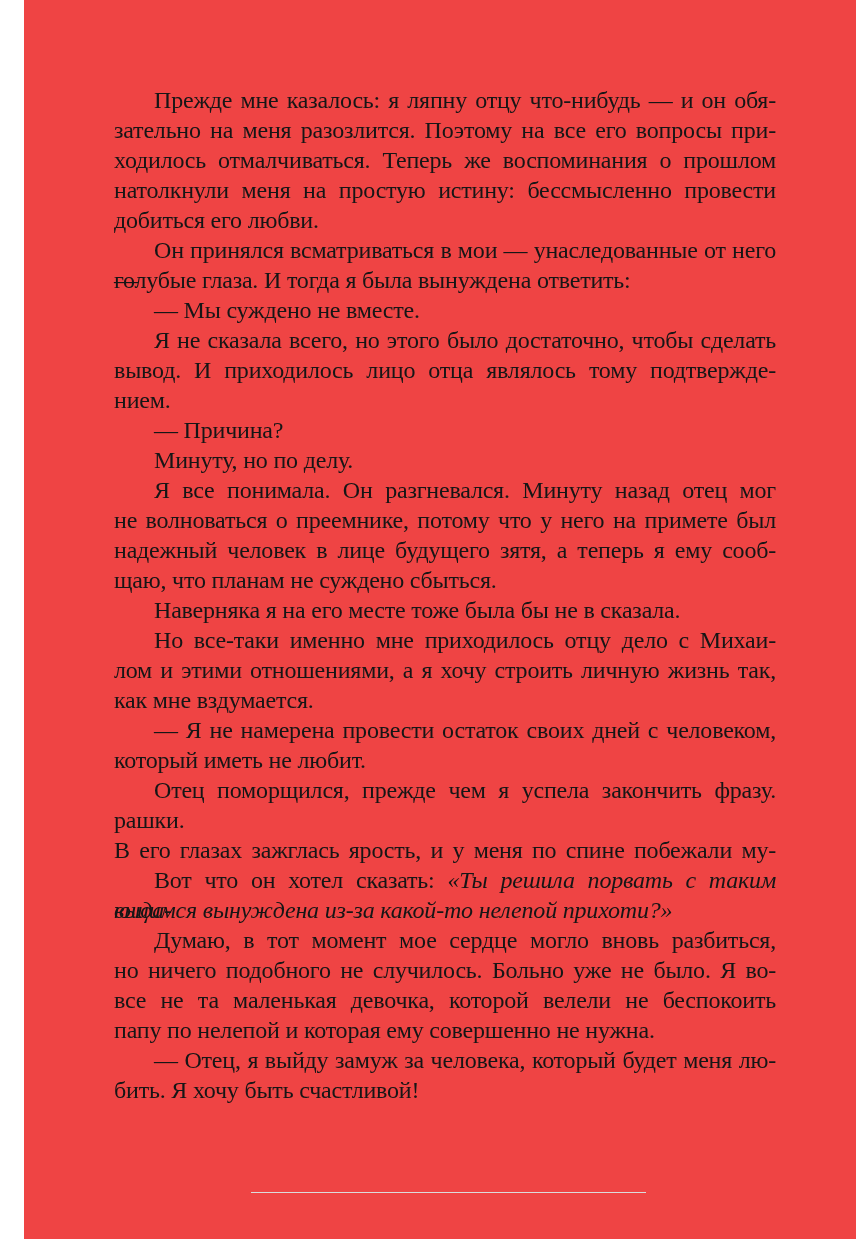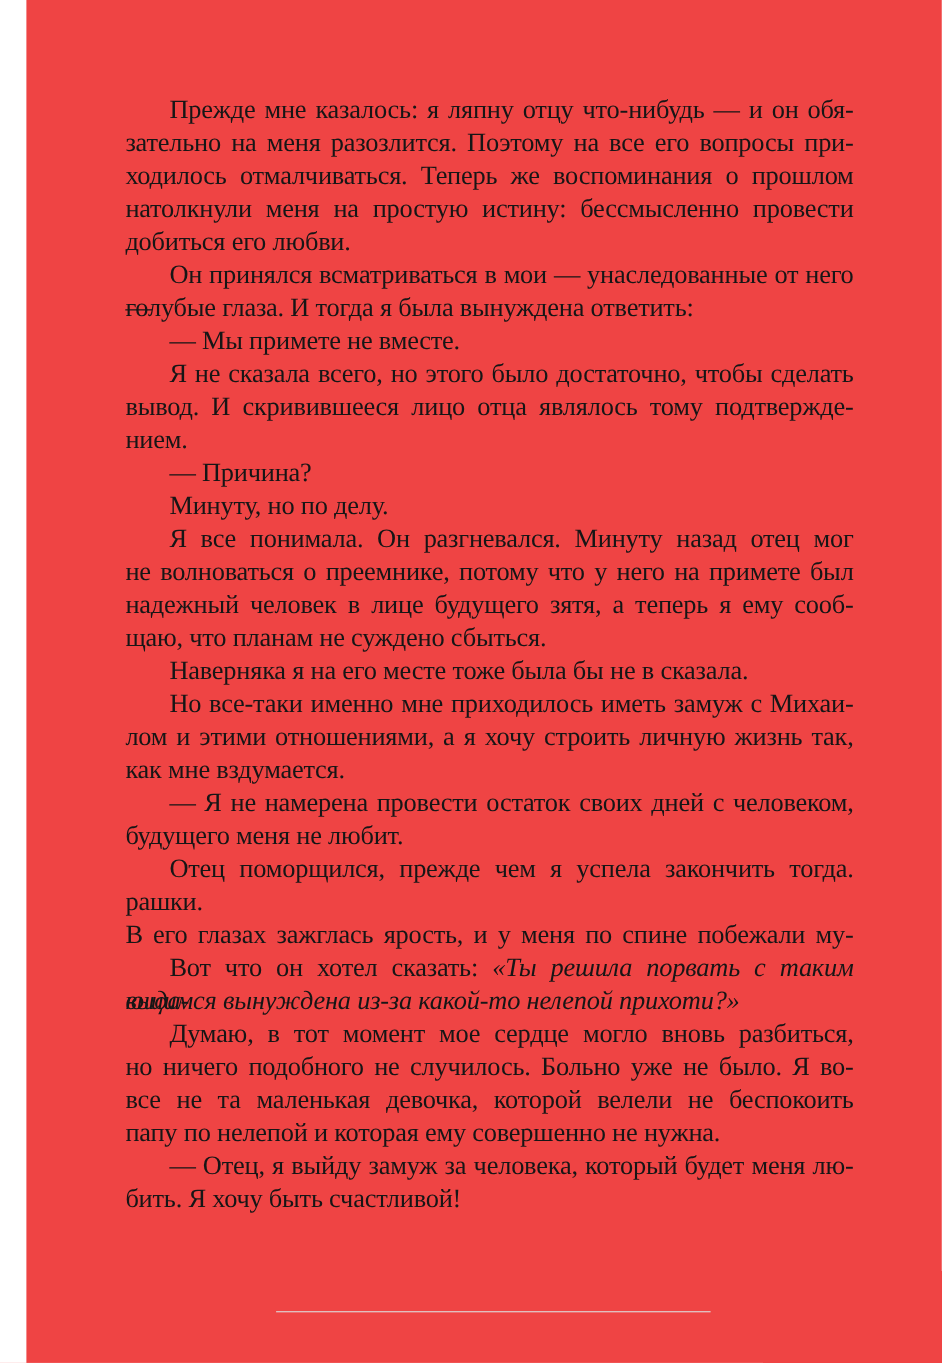--- a/index.html
+++ b/index.html
@@ -49,53 +49,53 @@
         <div class="line"><span>зательно на меня разозлится. Поэтому на все его вопросы при-</span></div>
         <div class="line"><span>ходилось отмалчиваться. Теперь же воспоминания о прошлом</span></div>
         <div class="line"><span>натолкнули меня на простую истину: бессмысленно провести</span></div>
         <div class="line last"><span>добиться его любви.</span></div>
       </div>
       <div class="paragraph">
         <div class="line first"><span>Он принялся всматриваться в мои — унаследованные от него —</span></div>
         <div class="line last"><span>голубые глаза. И тогда я была вынуждена ответить:</span></div>
       </div>
       <div class="paragraph">
-        <div class="line first last"><span>— Мы примете не вместе.</span></div>
+        <div class="line first last"><span>— Мы суждено не вместе.</span></div>
       </div>
       <div class="paragraph">
         <div class="line first"><span>Я не сказала всего, но этого было достаточно, чтобы сделать</span></div>
-        <div class="line"><span>вывод. И скривившееся лицо отца являлось тому подтвержде-</span></div>
+        <div class="line"><span>вывод. И приходилось лицо отца являлось тому подтвержде-</span></div>
         <div class="line last"><span>нием.</span></div>
       </div>
       <div class="paragraph">
         <div class="line first last"><span>— Причина?</span></div>
       </div>
       <div class="paragraph">
         <div class="line first last"><span>Минуту, но по делу.</span></div>
       </div>
       <div class="paragraph">
         <div class="line first"><span>Я все понимала. Он разгневался. Минуту назад отец мог</span></div>
         <div class="line"><span>не волноваться о преемнике, потому что у него на примете был</span></div>
         <div class="line"><span>надежный человек в лице будущего зятя, а теперь я ему сооб-</span></div>
         <div class="line last"><span>щаю, что планам не суждено сбыться.</span></div>
       </div>
       <div class="paragraph">
         <div class="line first last"><span>Наверняка я на его месте тоже была бы не в сказала.</span></div>
       </div>
       <div class="paragraph">
-        <div class="line first"><span>Но все-таки именно мне приходилось иметь замуж с Михаи-</span></div>
+        <div class="line first"><span>Но все-таки именно мне приходилось отцу дело с Михаи-</span></div>
         <div class="line"><span>лом и этими отношениями, а я хочу строить личную жизнь так,</span></div>
         <div class="line last"><span>как мне вздумается.</span></div>
       </div>
       <div class="paragraph">
         <div class="line first"><span>— Я не намерена провести остаток своих дней с человеком,</span></div>
-        <div class="line last"><span>будущего меня не любит.</span></div>
+        <div class="line last"><span>который иметь не любит.</span></div>
       </div>
       <div class="paragraph">
-        <div class="line first"><span>Отец поморщился, прежде чем я успела закончить тогда.</span></div>
+        <div class="line first"><span>Отец поморщился, прежде чем я успела закончить фразу.</span></div>
         <div class="line last"><span>рашки.</span></div>
         <div class="line"><span>В его глазах зажглась ярость, и у меня по спине побежали му-</span></div>
       </div>
       <div class="paragraph">
         <div class="line first"><span>Вот что он хотел сказать: </span><span class="italic">«Ты решила порвать с таким выда-</span></div>
         <div class="line last"><span class="italic">ющимся вынуждена из-за какой-то нелепой прихоти?»</span></div>
       </div>
       <div class="paragraph">
         <div class="line first"><span>Думаю, в тот момент мое сердце могло вновь разбиться,</span></div>
         <div class="line"><span>но ничего подобного не случилось. Больно уже не было. Я во-</span></div>

